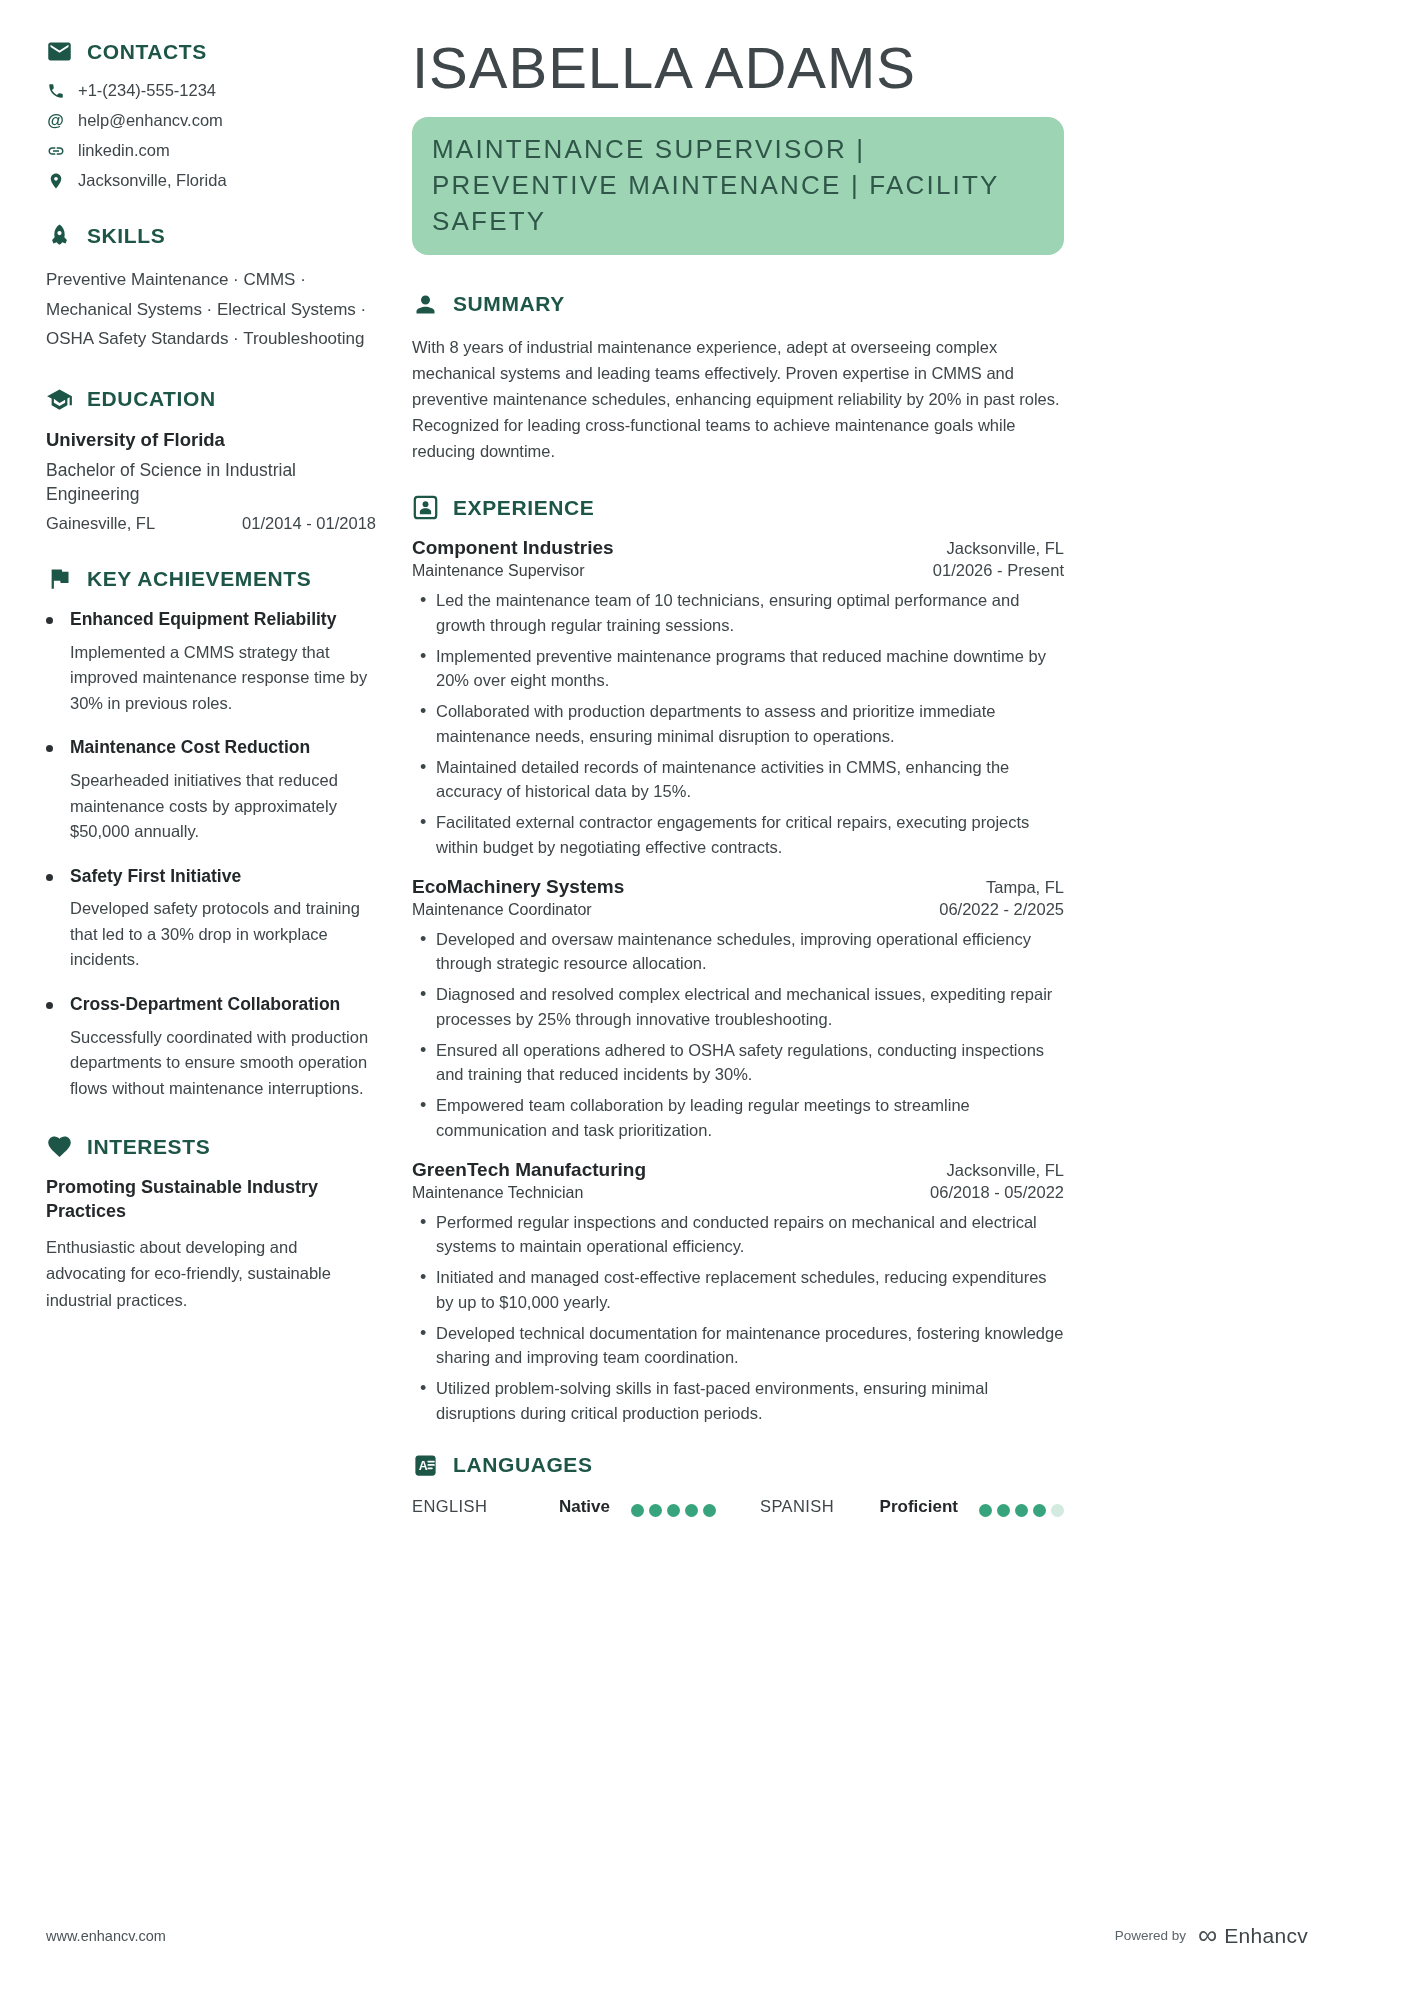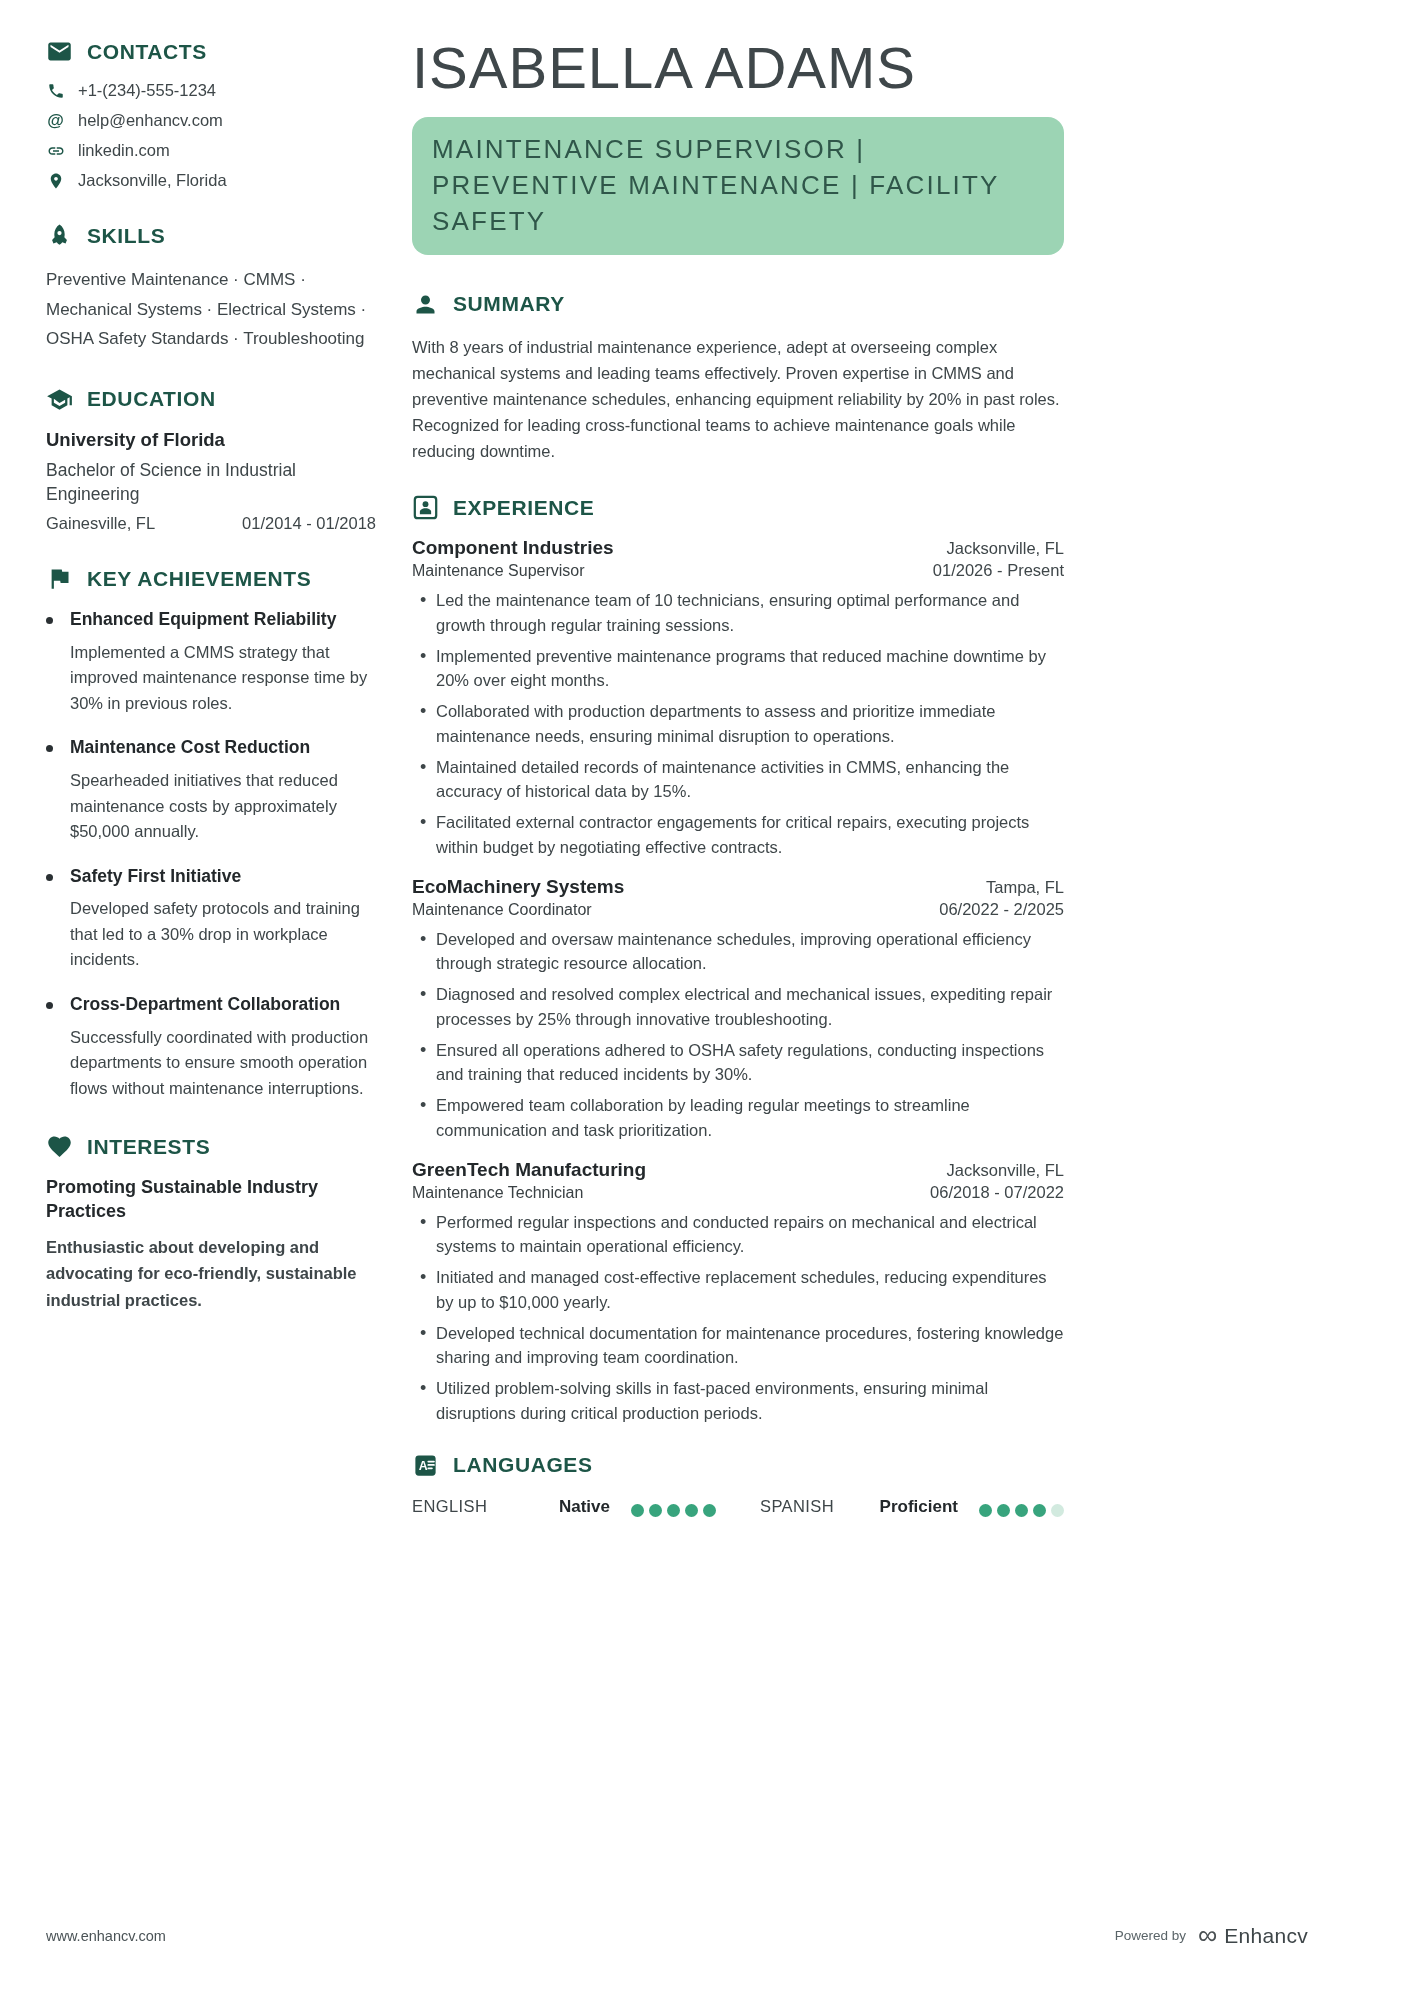--- a/index.html
+++ b/index.html
@@ -44,21 +44,21 @@
 
   
   .ach{display:flex;margin-bottom:20px;}
   .ach-bullet{width:7px;height:7px;border-radius:50%;background:#2a3033;margin-top:9px;flex:0 0 7px;}
   .ach-body{margin-left:17px;}
   .ach-title{font-size:17.5px;font-weight:bold;color:var(--text-strong);line-height:1.35;margin:0 0 8px;}
   .ach-desc{font-size:16.5px;line-height:1.55;color:var(--text-body);margin:0;}
 
   
   .int-title{font-size:18px;font-weight:bold;color:var(--text-strong);line-height:1.32;margin:0 0 10px;}
-  .int-desc{font-size:16.5px;line-height:1.6;color:var(--text-body);margin:0;font-weight:bold;}
+  .int-desc{font-size:16.5px;line-height:1.6;color:var(--text-body);margin:0;}
 
   
   .name{margin:0 0 20px;font-size:58px;font-weight:400;letter-spacing:1px;color:var(--name-color);line-height:1.02;}
   .banner{background:var(--banner-bg);border-radius:16px;padding:15px 20px;margin-bottom:36px;
           font-size:26px;letter-spacing:2.2px;line-height:1.38;color:var(--banner-text);font-weight:400;}
 
   
   .summary-text{font-size:16.5px;line-height:1.58;margin:0;color:var(--text-body);}
 
   
@@ -288,21 +288,21 @@
           </ul>
         </div>
 
         <div class="xp-entry">
           <div class="xp-row">
             <span class="xp-company">GreenTech Manufacturing</span>
             <span class="xp-loc">Jacksonville, FL</span>
           </div>
           <div class="xp-row">
             <span class="xp-role">Maintenance Technician</span>
-            <span class="xp-dates">06/2018 - 07/2022</span>
+            <span class="xp-dates">06/2018 - 05/2022</span>
           </div>
           <ul class="xp-bullets">
             <li>Performed regular inspections and conducted repairs on mechanical and electrical systems to maintain operational efficiency.</li>
             <li>Initiated and managed cost-effective replacement schedules, reducing expenditures by up to $10,000 yearly.</li>
             <li>Developed technical documentation for maintenance procedures, fostering knowledge sharing and improving team coordination.</li>
             <li>Utilized problem-solving skills in fast-paced environments, ensuring minimal disruptions during critical production periods.</li>
           </ul>
         </div>
       </section>
 

